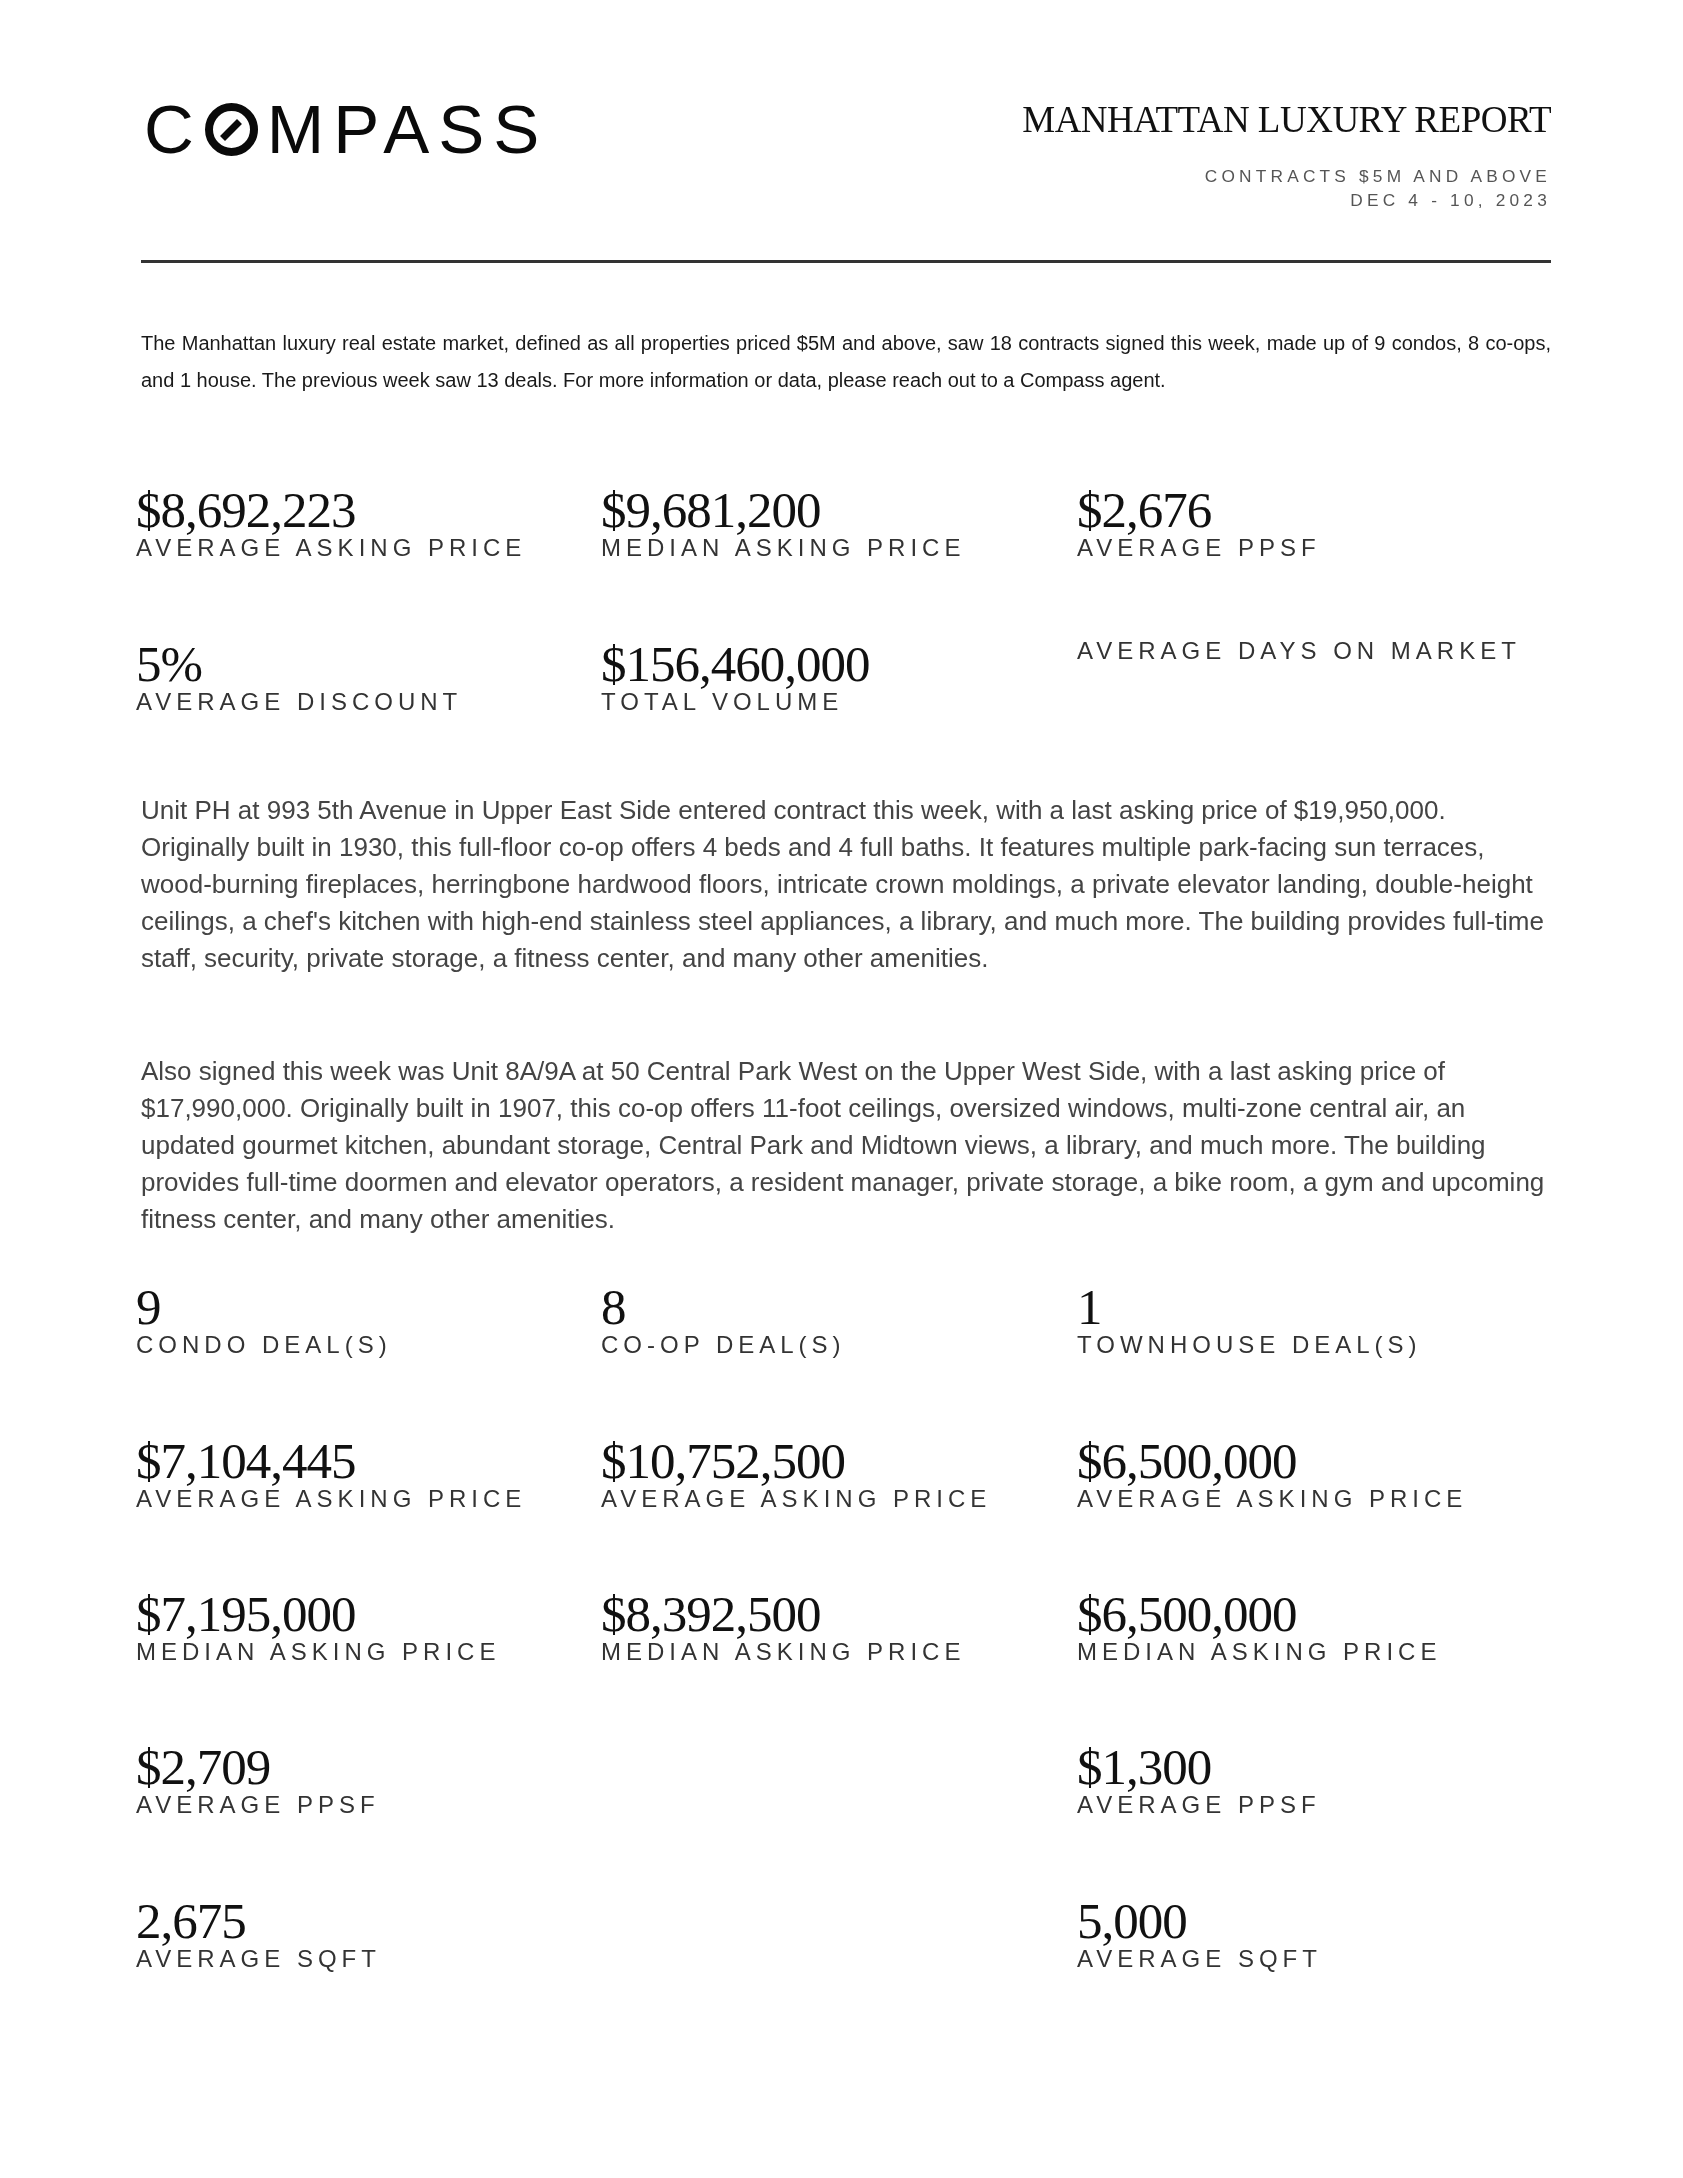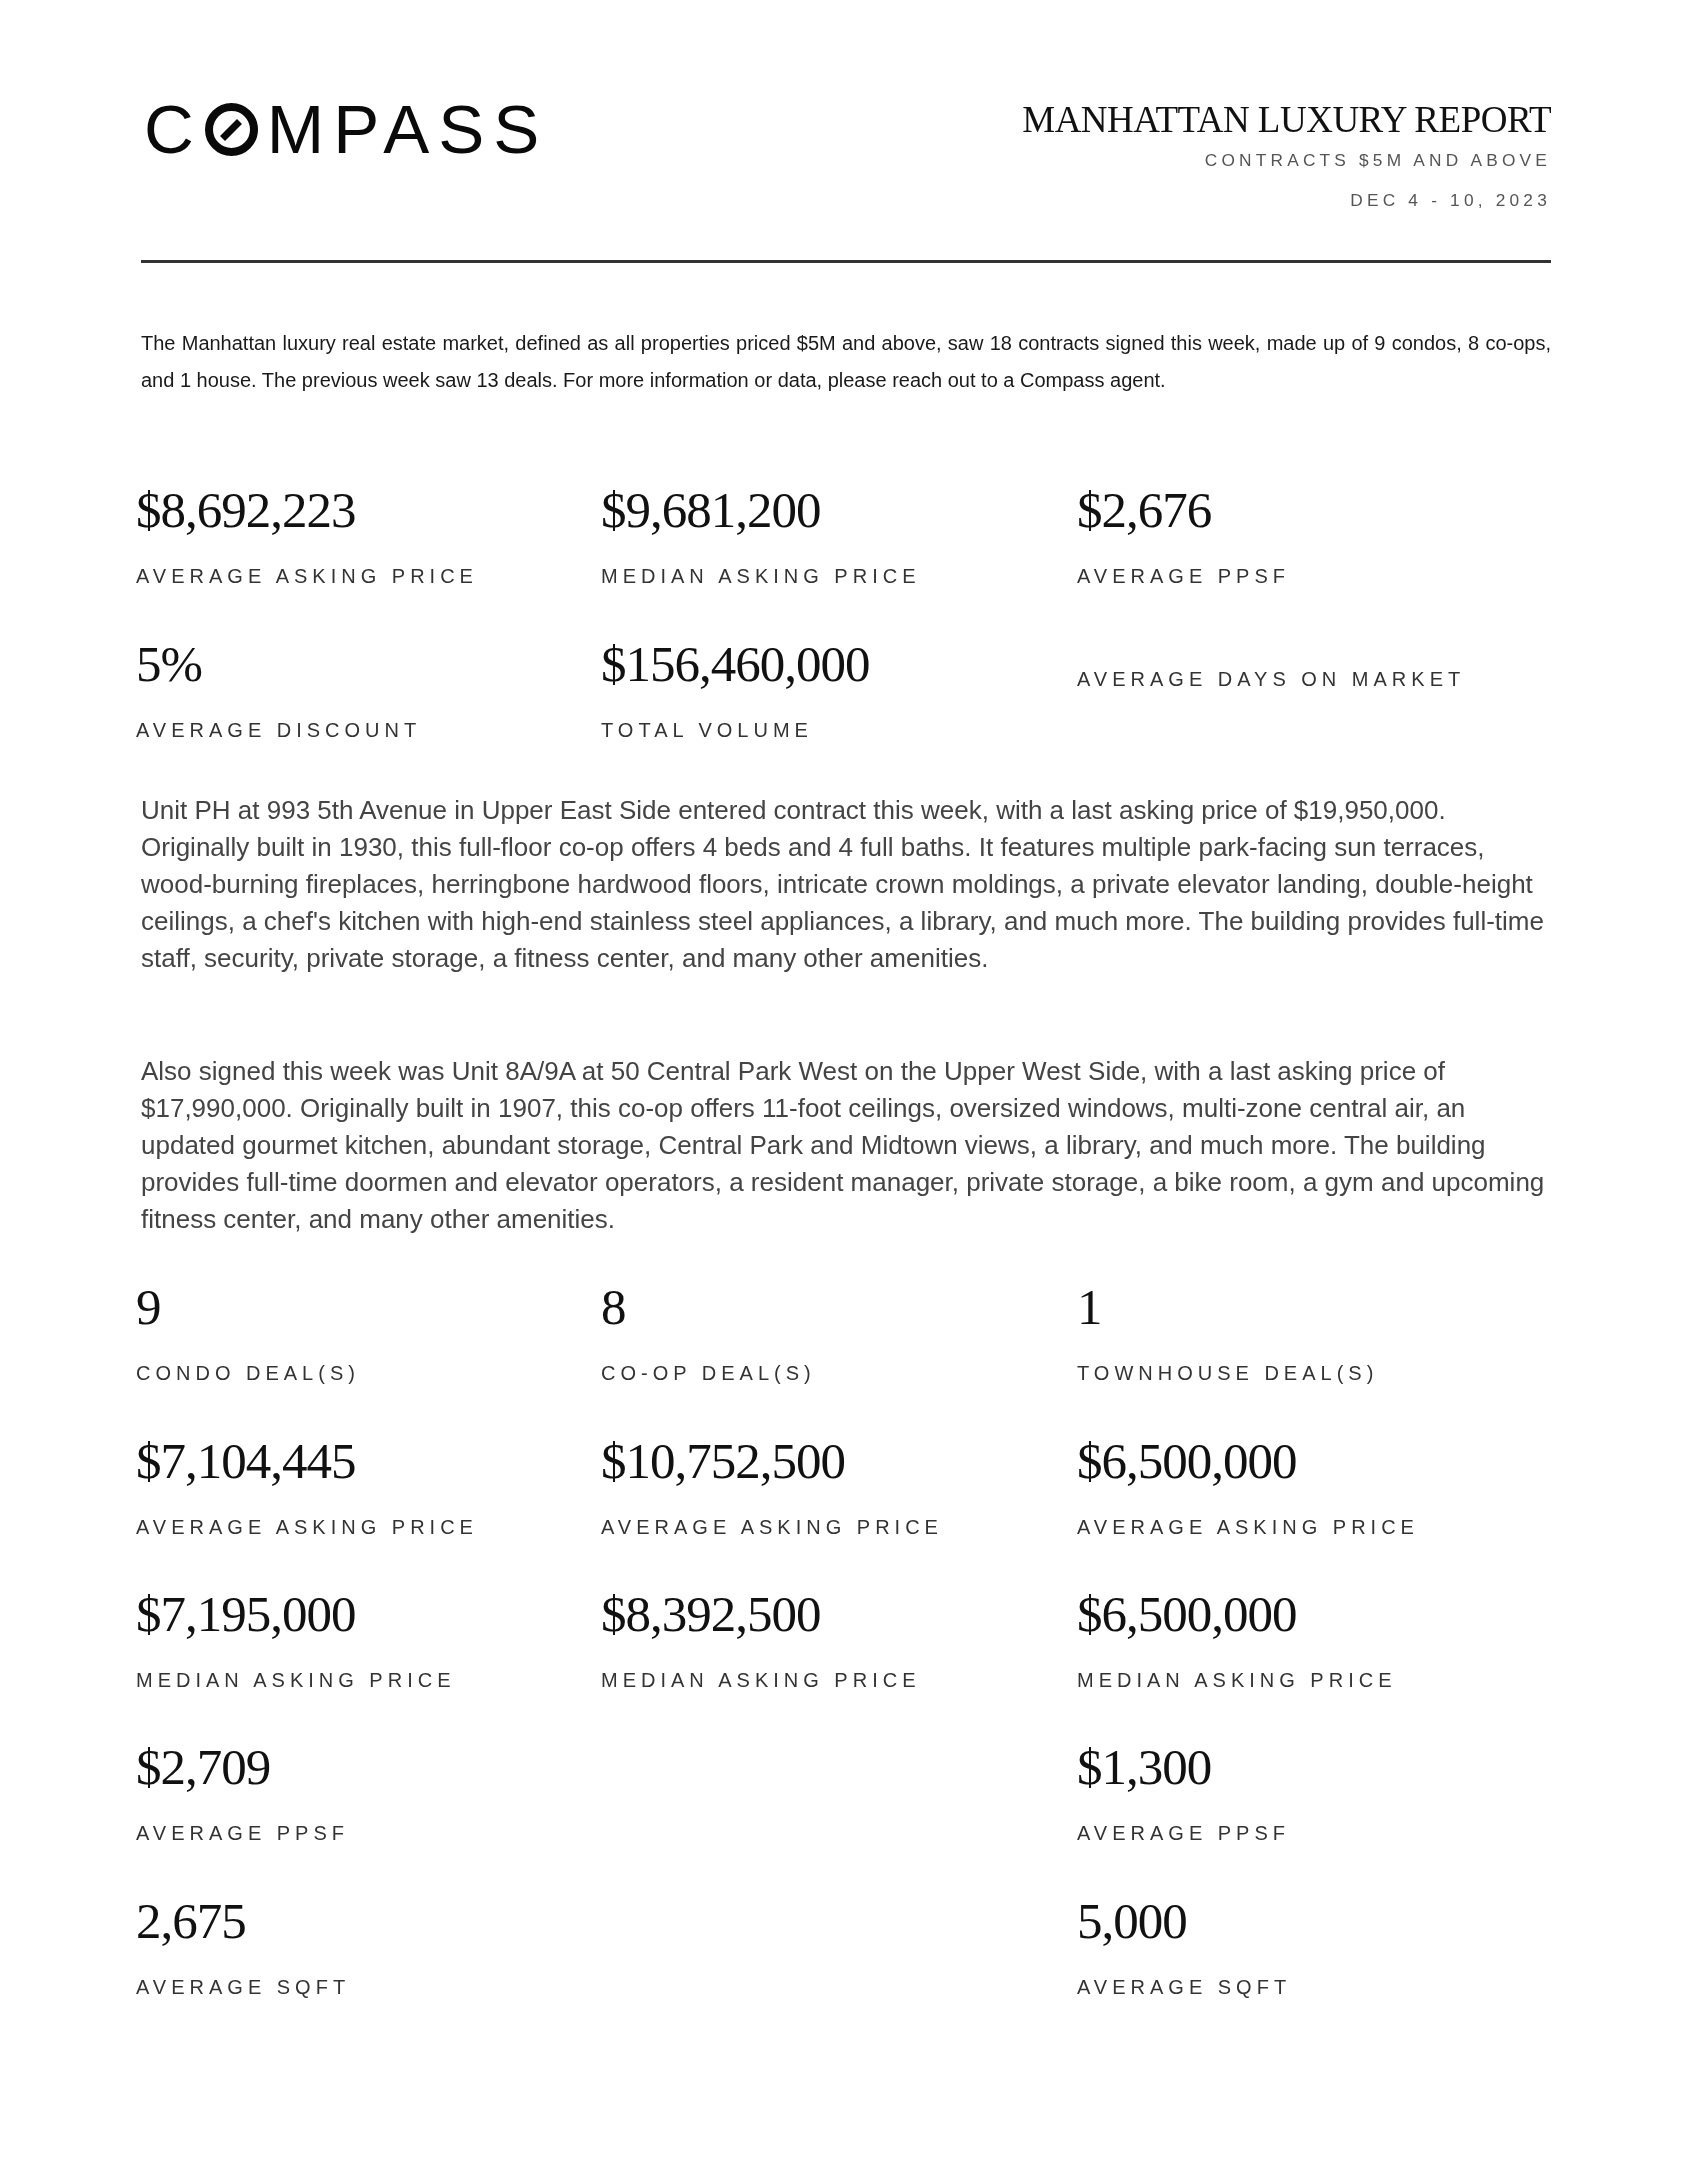--- a/index.html
+++ b/index.html
@@ -4,31 +4,31 @@
 <style>
   html, body { margin: 0; padding: 0; background: #ffffff; }
   body { width: 1683px; height: 2178px; position: relative; overflow: hidden; color: #111; }
   .page { position: absolute; left: 141px; top: 0; width: 1410px; }
   .header { position: relative; height: 262px; }
   .logo { position: absolute; left: 3px; top: 95px; font-family: "Liberation Sans", sans-serif; font-size: 69px; font-weight: 400; letter-spacing: 9px; color: #0a0a0a; line-height: 1; display: flex; align-items: center; }
   .logo .o-glyph { display: inline-block; width: 53px; height: 53px; border: 8px solid #0a0a0a; border-radius: 50%; box-sizing: border-box; position: relative; margin: 0 9px 0 2px; }
   .logo .o-glyph::after { content: ""; position: absolute; left: 50%; top: 50%; width: 7px; height: 24px; background: #0a0a0a; transform: translate(-50%,-50%) rotate(45deg); }
   .report-title { position: absolute; right: 0; top: 101px; font-family: "Liberation Serif", serif; font-size: 37px; letter-spacing: -0.5px; color: #111; line-height: 1; }
   .report-sub { position: absolute; right: 0; font-family: "Liberation Sans", sans-serif; font-size: 17.3px; letter-spacing: 4.2px; color: #555; text-align: right; line-height: 1; }
-  .report-sub.s1 { top: 152px; }
+  .report-sub.s1 { top: 168px; }
   .report-sub.s2 { top: 192px; }
   .rule { position: absolute; left: 0; top: 260px; width: 1410px; height: 3px; background: #333; }
   .intro { position: absolute; top: 325px; left: 0; width: 1410px; font-family: "Liberation Sans", sans-serif; font-size: 20px; line-height: 37px; color: #1a1a1a; text-align: justify; }
   .para { position: absolute; left: 0; width: 1410px; font-family: "Liberation Sans", sans-serif; font-size: 26px; line-height: 37px; color: #444; }
   .p1 { top: 792px; }
   .p2 { top: 1053px; }
   .stat-grid { position: absolute; left: 0; width: 1410px; }
   .stat { position: absolute; width: 475px; text-align: left; }
   .stat .value { font-family: "Liberation Serif", serif; font-size: 51px; color: #111; line-height: 1; letter-spacing: -1px; }
-  .stat .label { font-family: "Liberation Sans", sans-serif; font-size: 20px; letter-spacing: 5px; color: #333; margin-top: 30px; line-height: 1; }
+  .stat .label { font-family: "Liberation Sans", sans-serif; font-size: 24px; letter-spacing: 5px; color: #333; line-height: 1; }
   .col1 { left: -5px; }
   .col2 { left: 460px; }
   .col3 { left: 936px; }
 </style>
 </head>
 <body>
 
 <div class="page">
   <div class="header">
     <div class="logo">

